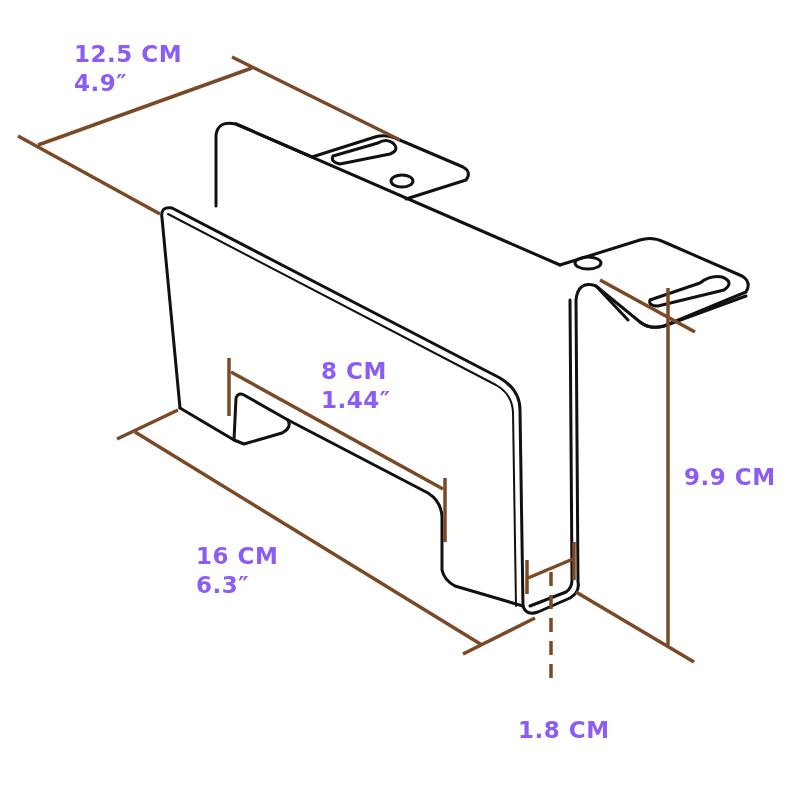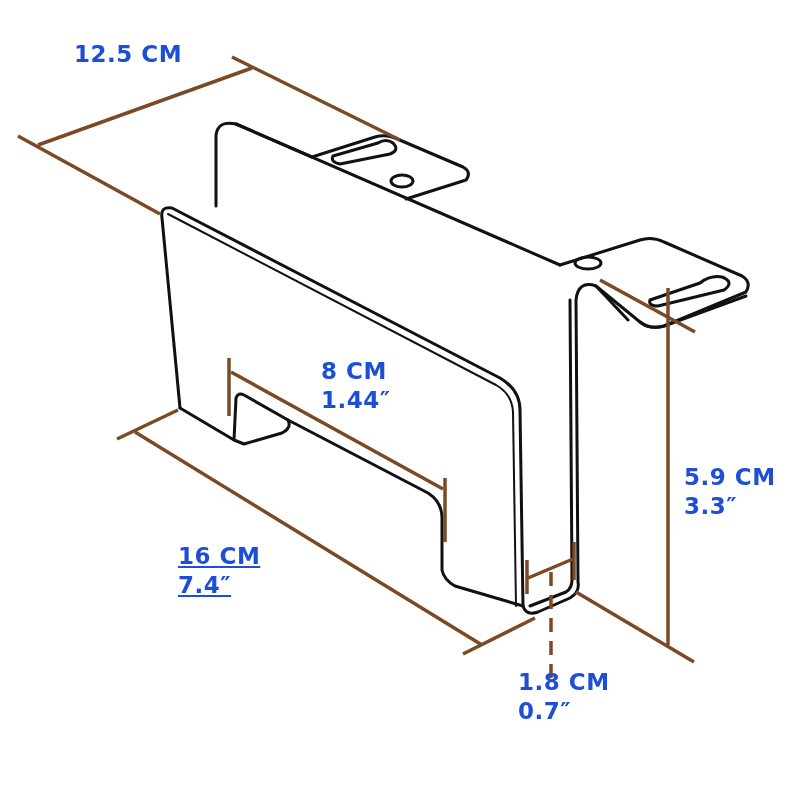--- a/index.html
+++ b/index.html
@@ -1,18 +1,18 @@
 <!DOCTYPE html>
 <html><head>
 <meta charset="utf-8">
 <style>
   html, body { margin:0; padding:0; background:#ffffff; }
   body { width:800px; height:800px; overflow:hidden; position:relative; font-family:"DejaVu Sans", sans-serif; }
   svg { position:absolute; left:0; top:0; }
-  .lbl { position:absolute; color:#1d4ed8; font-weight:bold; font-size:23px; line-height:29px; letter-spacing:0.5px; font-family:"DejaVu Sans", sans-serif; }
+  .lbl { position:absolute; color:#8b5cf6; font-weight:bold; font-size:23px; line-height:29px; letter-spacing:0.5px; font-family:"DejaVu Sans", sans-serif; }
 </style>
 </head>
 <body>
 
 <svg width="800" height="800" viewBox="0 0 800 800">
 
   <g fill="none" stroke="#111" stroke-width="3" stroke-linejoin="round" stroke-linecap="round">
 
     <path d="M216 206 L216 135 Q218 120 236 124 L312 157"></path>
 
@@ -59,33 +59,32 @@
 
     <line x1="528" y1="578" x2="573" y2="559"></line>
     <line x1="527" y1="560" x2="527" y2="594"></line>
     <line x1="574" y1="542" x2="574" y2="580"></line>
     <line x1="551" y1="572" x2="551" y2="680" stroke-dasharray="14 9"></line>
   </g>
 </svg>
 
 <div class="lbl" style="left:74px; top:40px;">
   <div>12.5 CM</div>
+  <div>4.9″</div>
 </div>
 
 <div class="lbl" style="left:321px; top:357px;">
   <div>8 CM</div>
   <div>1.44″</div>
 </div>
 
-<div class="lbl" style="left:178px; top:542px;text-decoration:underline;">
+<div class="lbl" style="left:196px; top:542px;">
   <div>16 CM</div>
-  <div>7.4″</div>
+  <div>6.3″</div>
 </div>
 
 <div class="lbl" style="left:684px; top:463px;">
-  <div>5.9 CM</div>
-  <div>3.3″</div>
+  <div>9.9 CM</div>
 </div>
 
-<div class="lbl" style="left:518px; top:668px;">
+<div class="lbl" style="left:518px; top:716px;">
   <div>1.8 CM</div>
-  <div>0.7″</div>
 </div>
 
 </body></html>

